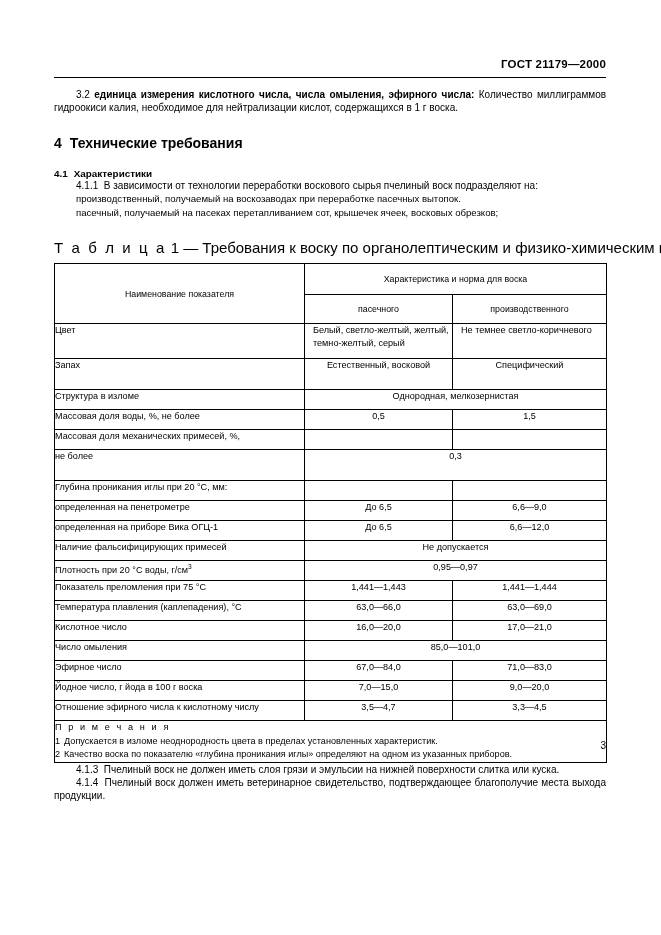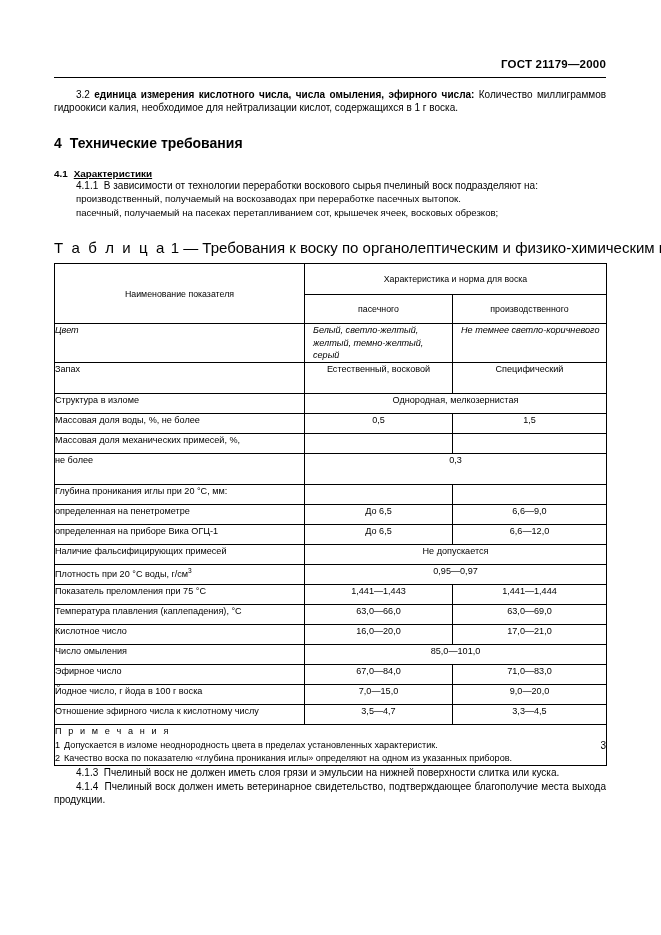--- a/index.html
+++ b/index.html
@@ -58,21 +58,20 @@
   h2.sec {
     font-size: 14px;
     font-weight: bold;
     margin: 20px 0 0 0;
   }
   h2.sec .num { display: inline-block; margin-right: 8px; }
   h3.sub {
     font-size: 9.9px;
     font-weight: bold;
     margin: 17px 0 0 0;
-    text-decoration: underline;
   }
   h3.sub .num { display: inline-block; margin-right: 6px; }
   .para-gap { margin-top: 12px; }
   .list-line {
     font-size: 9.6px;
     line-height: 13.4px;
     margin: 0;
     padding-left: 22px;
   }
 
@@ -124,21 +123,21 @@
   }
   td.val.left {
     text-align: left;
     padding-left: 8px;
   }
   td.span2 {
     text-align: center;
     padding: 4px 6px;
     line-height: 12.6px;
   }
-  .tall { height: 34px; font-style: italic; }
+  .tall { height: 34px; }
   .tall2 { height: 30px; }
   .r { height: 19px; }
   .sub-item { padding-left: 30px; }
   sup { font-size: 6.6px; vertical-align: super; }
 
   td.notes {
     padding: 6px 9px 8px 9px;
     font-size: 9.1px;
     line-height: 13.2px;
   }

